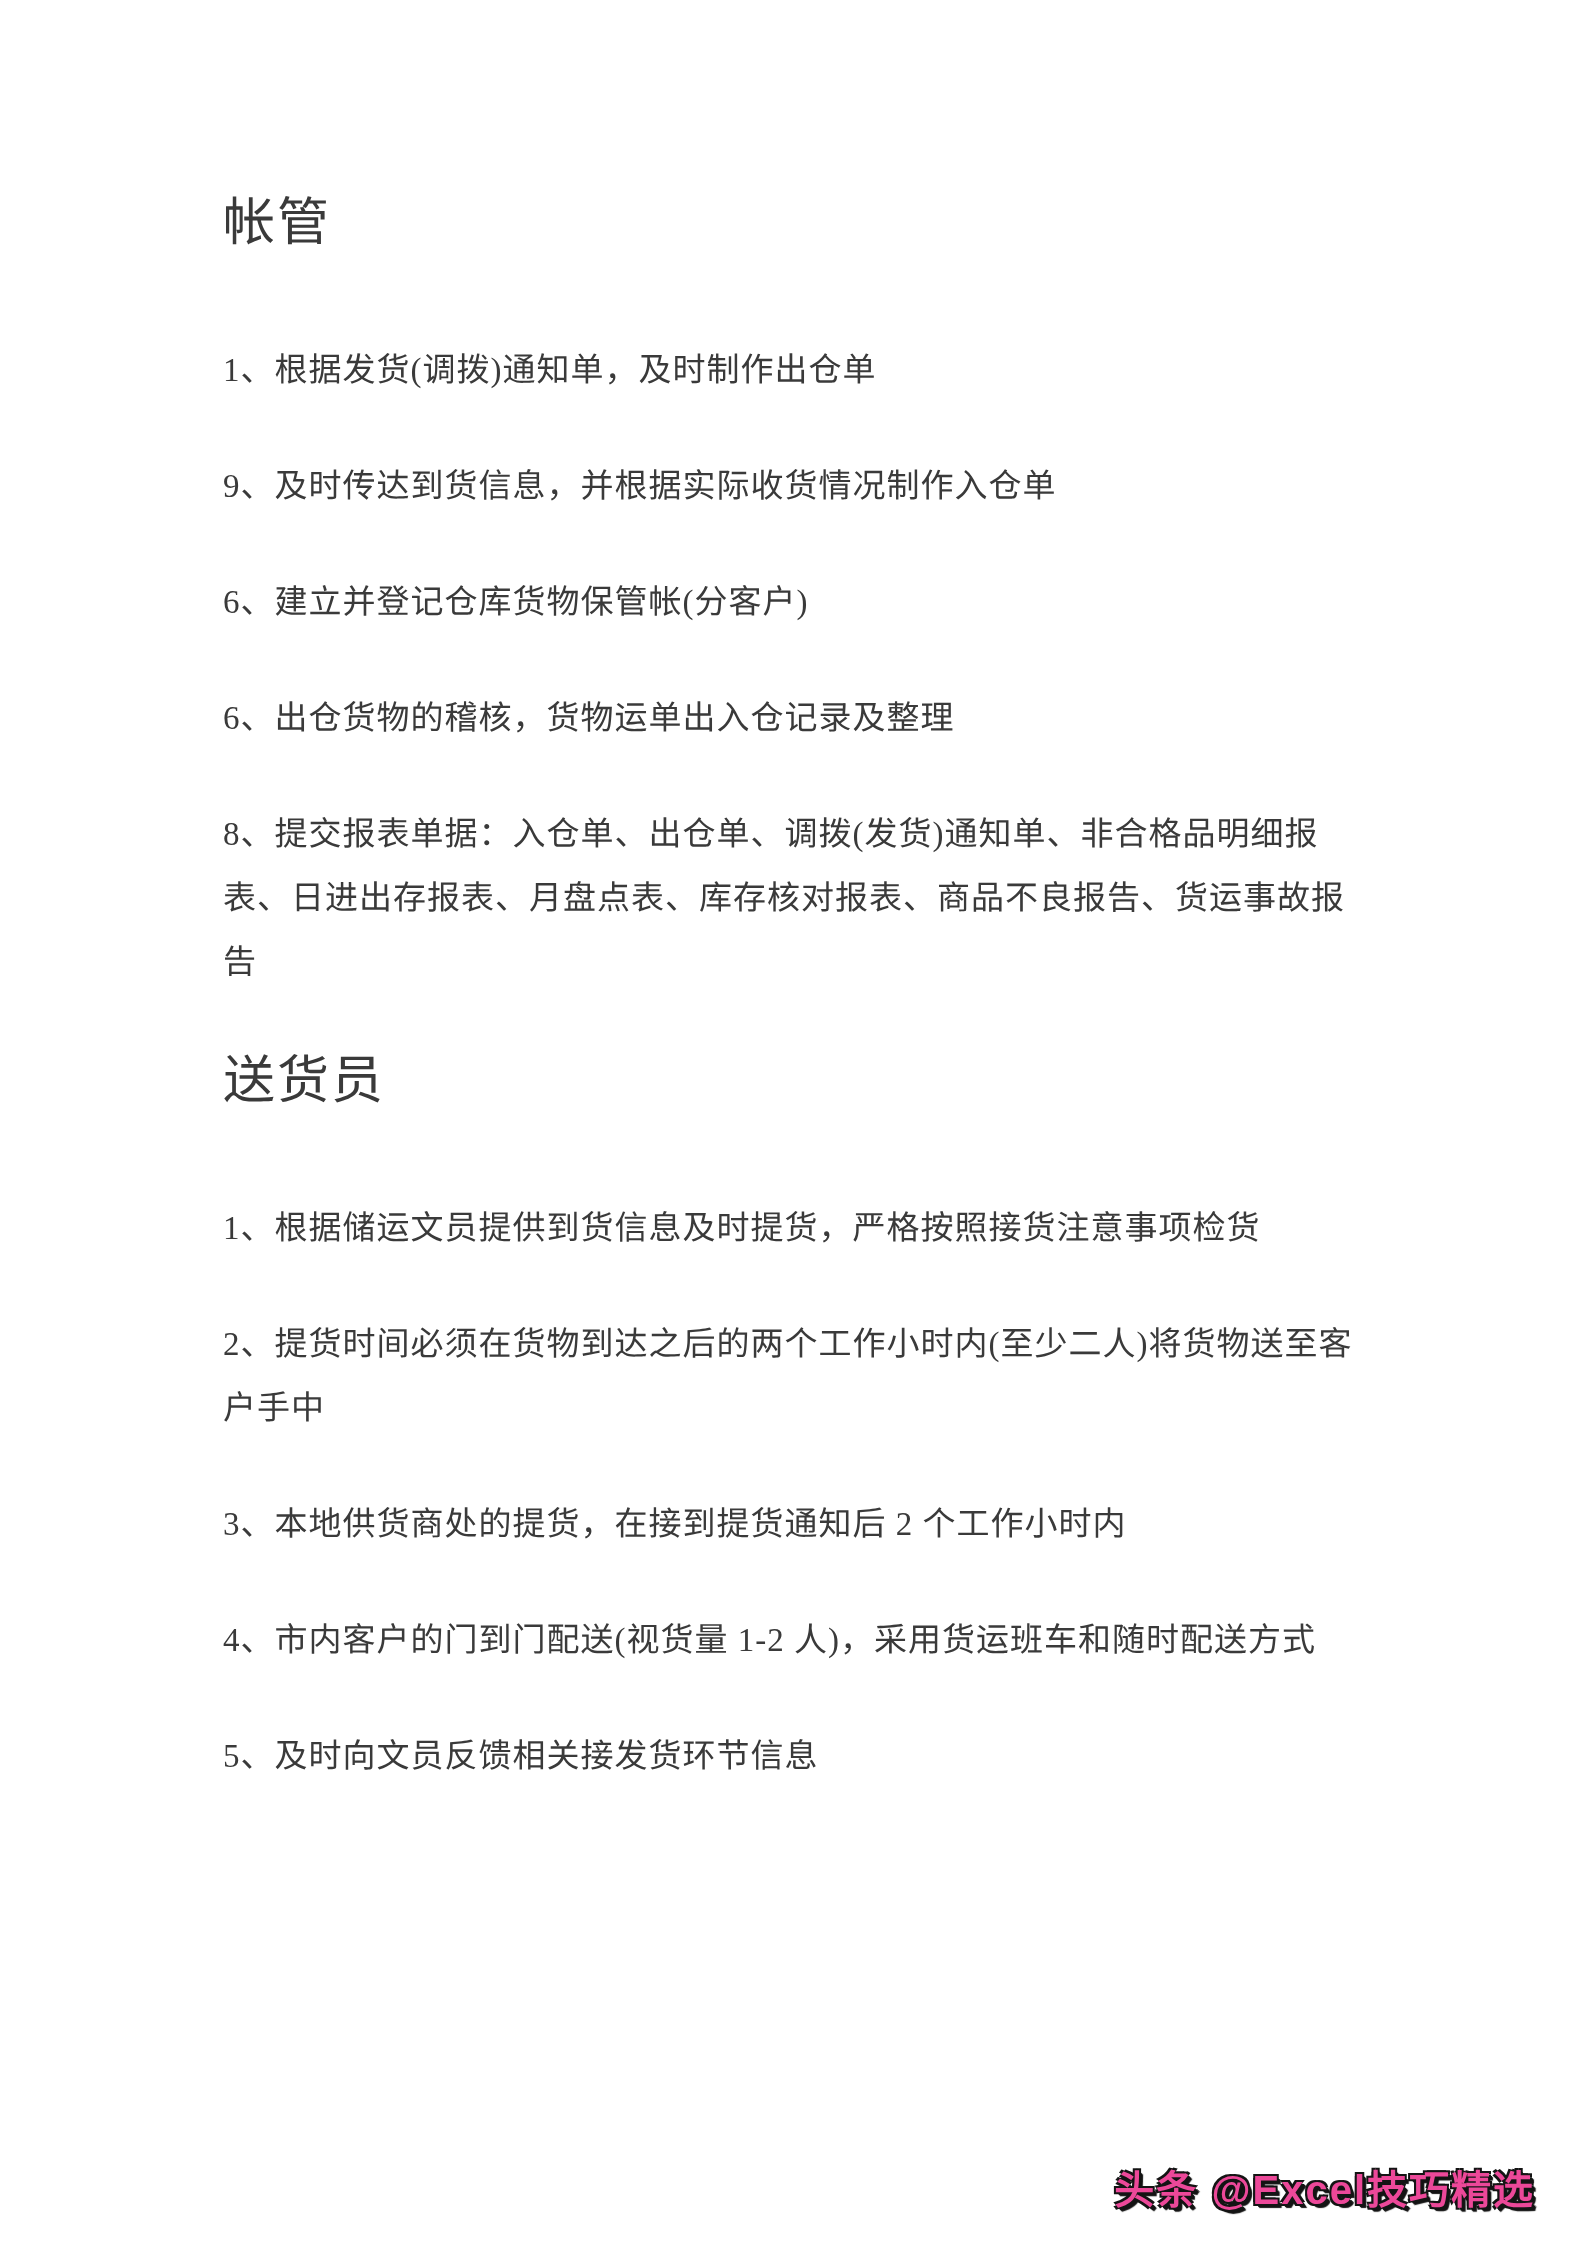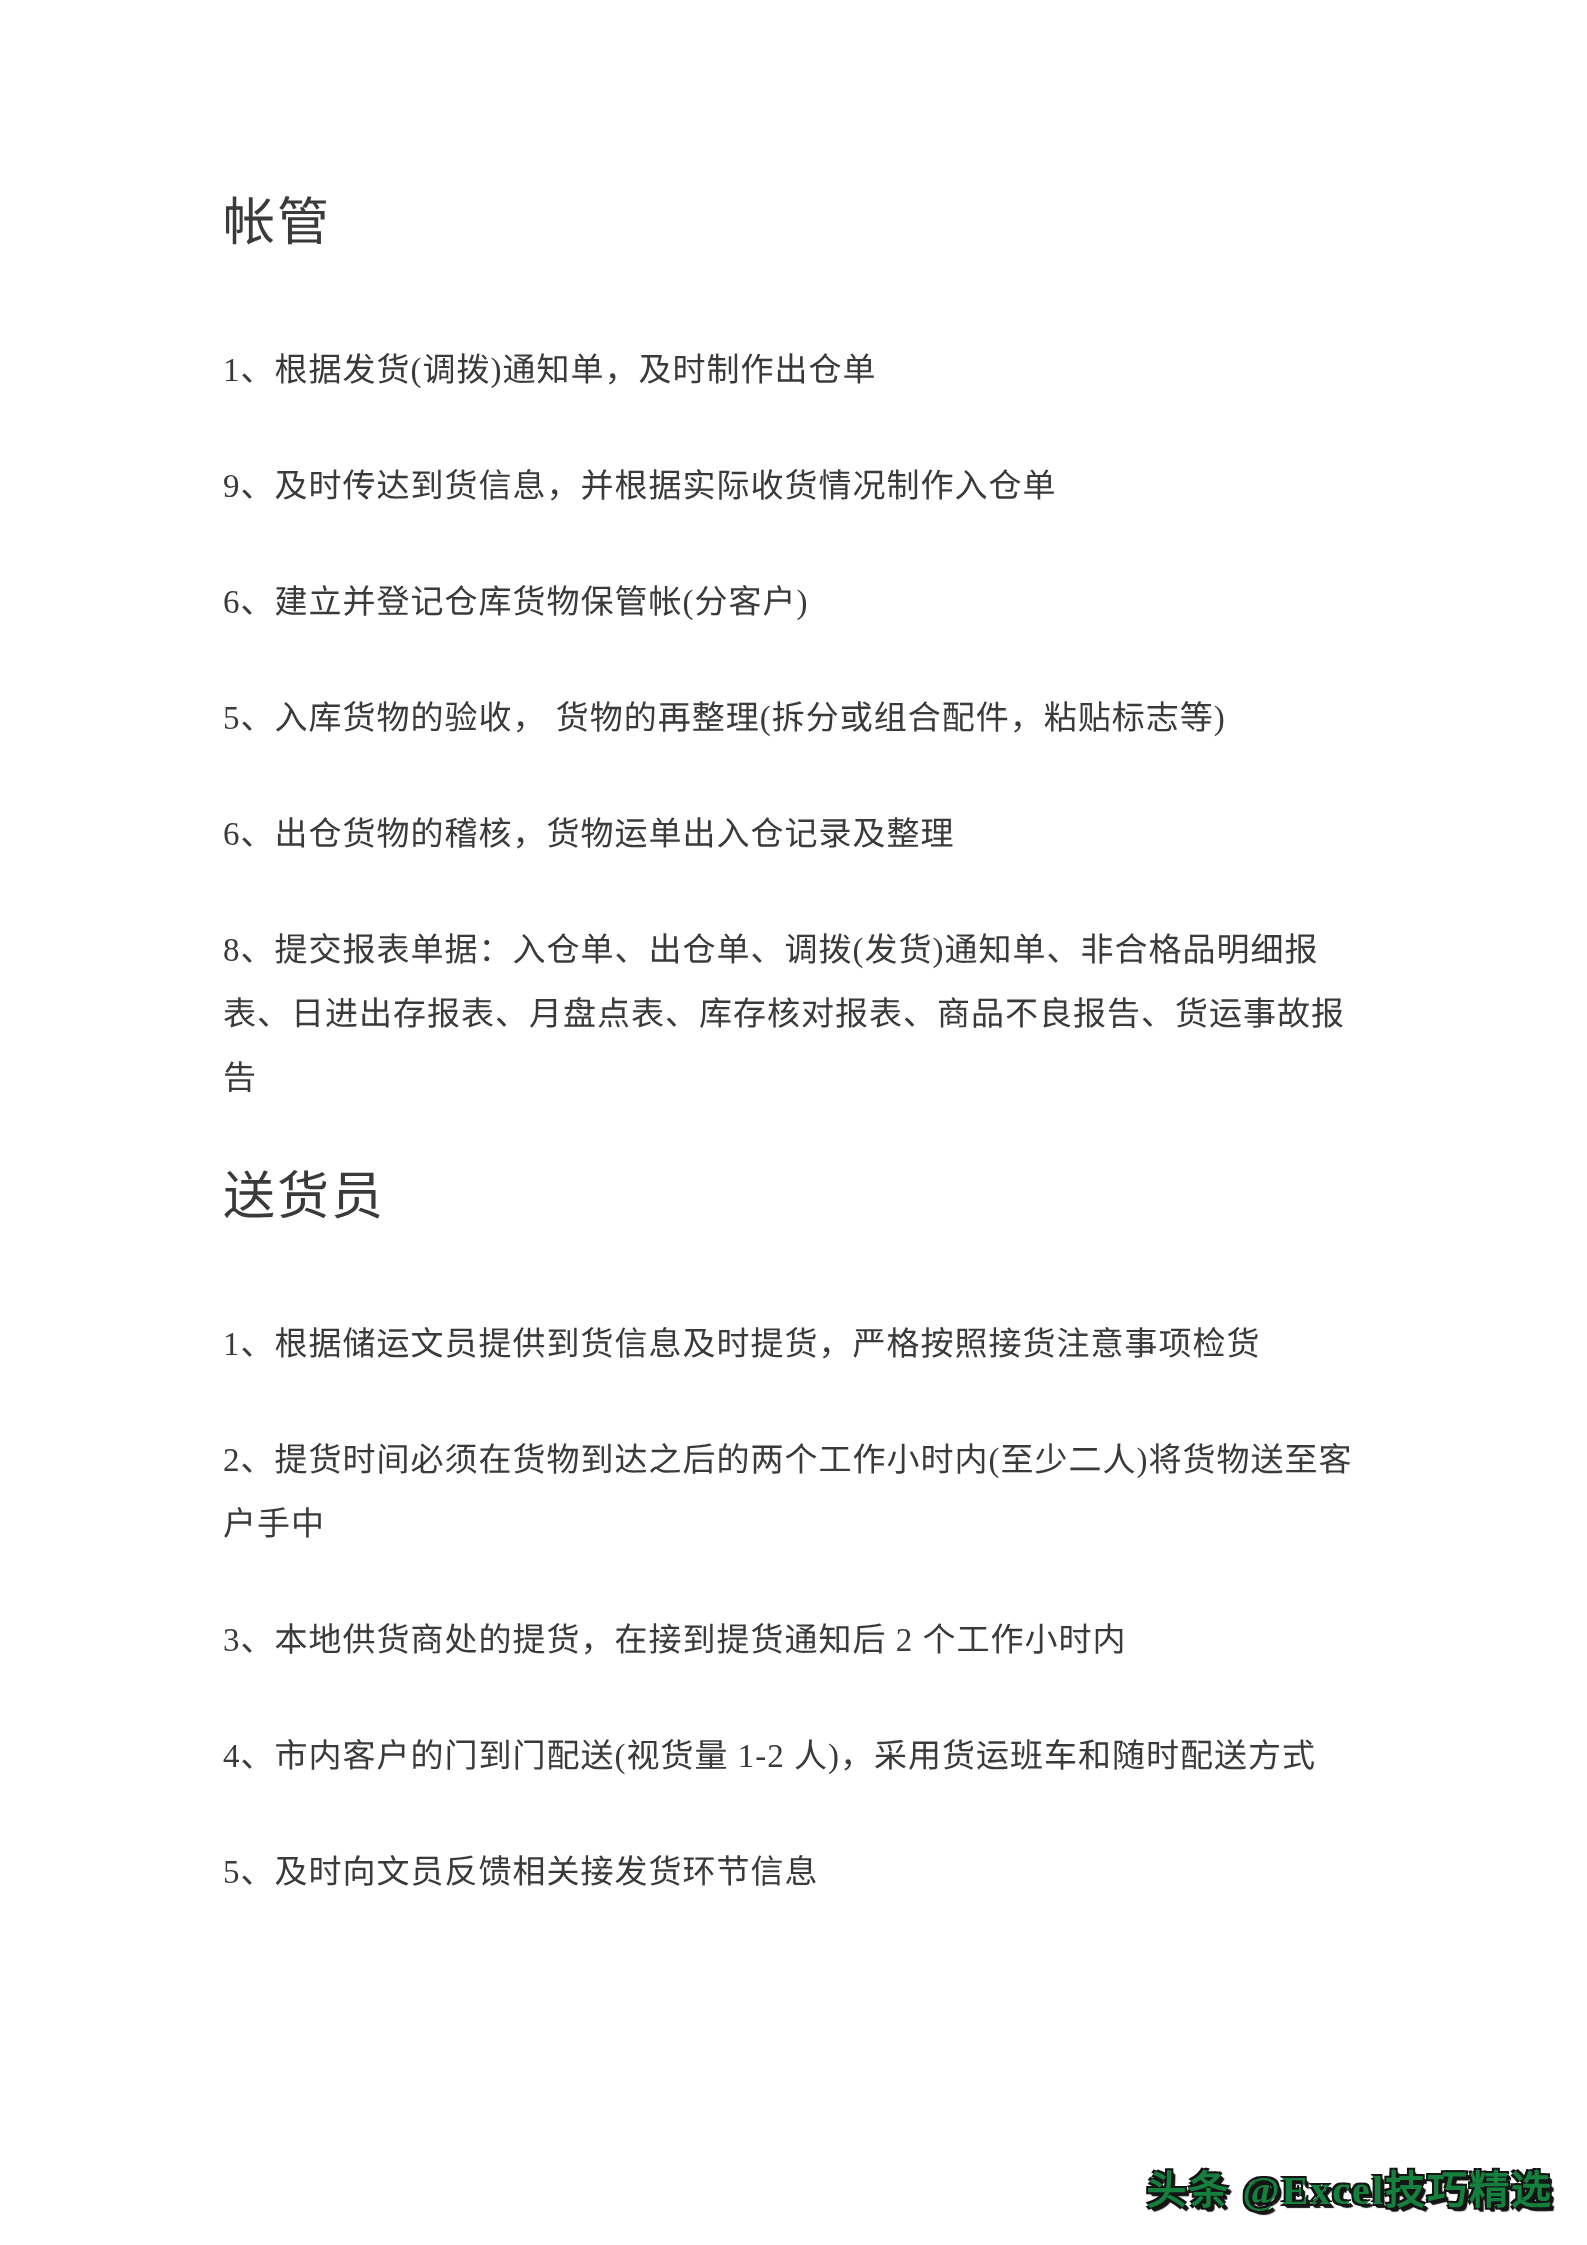--- a/index.html
+++ b/index.html
@@ -37,26 +37,26 @@
   .items .item {
     font-size: 33px;
     line-height: 64px;
     letter-spacing: 1px;
     margin: 0 0 52px 0;
     color: #3a3a3a;
   }
   .watermark {
     position: absolute;
     top: 2158px;
-    right: 34px;
-    font-family: Liberation Serif, serif;
+    right: 52px;
+    font-family: Liberation Sans, sans-serif;
     font-size: 40px;
     font-weight: 700;
     letter-spacing: 2px;
-    color: #15803d;
+    color: #ec4899;
     text-shadow:
       2px 2px 0 #141414,
       -2px -2px 0 #141414,
       2px -2px 0 #141414,
       -2px 2px 0 #141414,
       3px 3px 0 #141414,
       4px 4px 1px #141414;
     white-space: nowrap;
   }
 </style>
@@ -65,21 +65,20 @@
 
 <div class="page">
   <div class="content">
 
     <section>
       <h1 class="heading">帐管</h1>
       <div class="items">
           <p class="item">1、根据发货(调拨)通知单，及时制作出仓单</p>
           <p class="item">9、及时传达到货信息，并根据实际收货情况制作入仓单</p>
           <p class="item">6、建立并登记仓库货物保管帐(分客户)</p>
-          <p class="item">5、入库货物的验收， 货物的再整理(拆分或组合配件，粘贴标志等)</p>
           <p class="item">6、出仓货物的稽核，货物运单出入仓记录及整理</p>
           <p class="item">8、提交报表单据：入仓单、出仓单、调拨(发货)通知单、非合格品明细报表、日进出存报表、月盘点表、库存核对报表、商品不良报告、货运事故报告</p>
         </div>
     </section>
 
     <section>
       <h1 class="heading">送货员</h1>
       <div class="items">
           <p class="item">1、根据储运文员提供到货信息及时提货，严格按照接货注意事项检货</p>
           <p class="item">2、提货时间必须在货物到达之后的两个工作小时内(至少二人)将货物送至客户手中</p>

